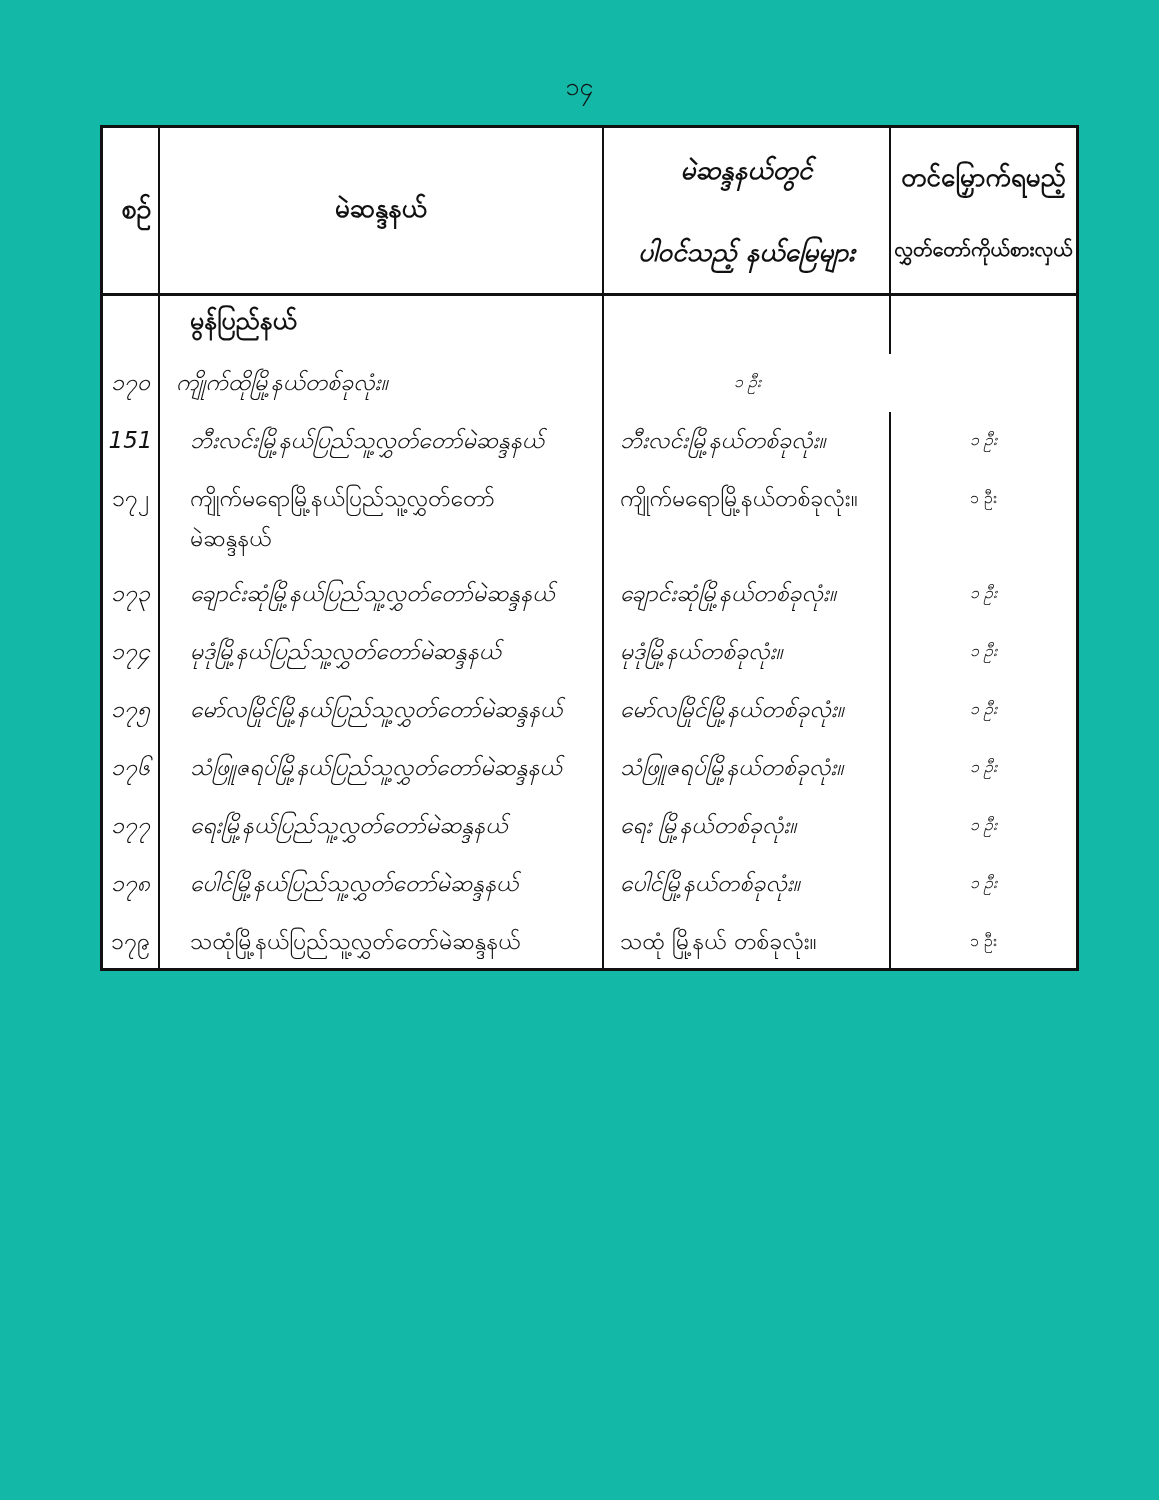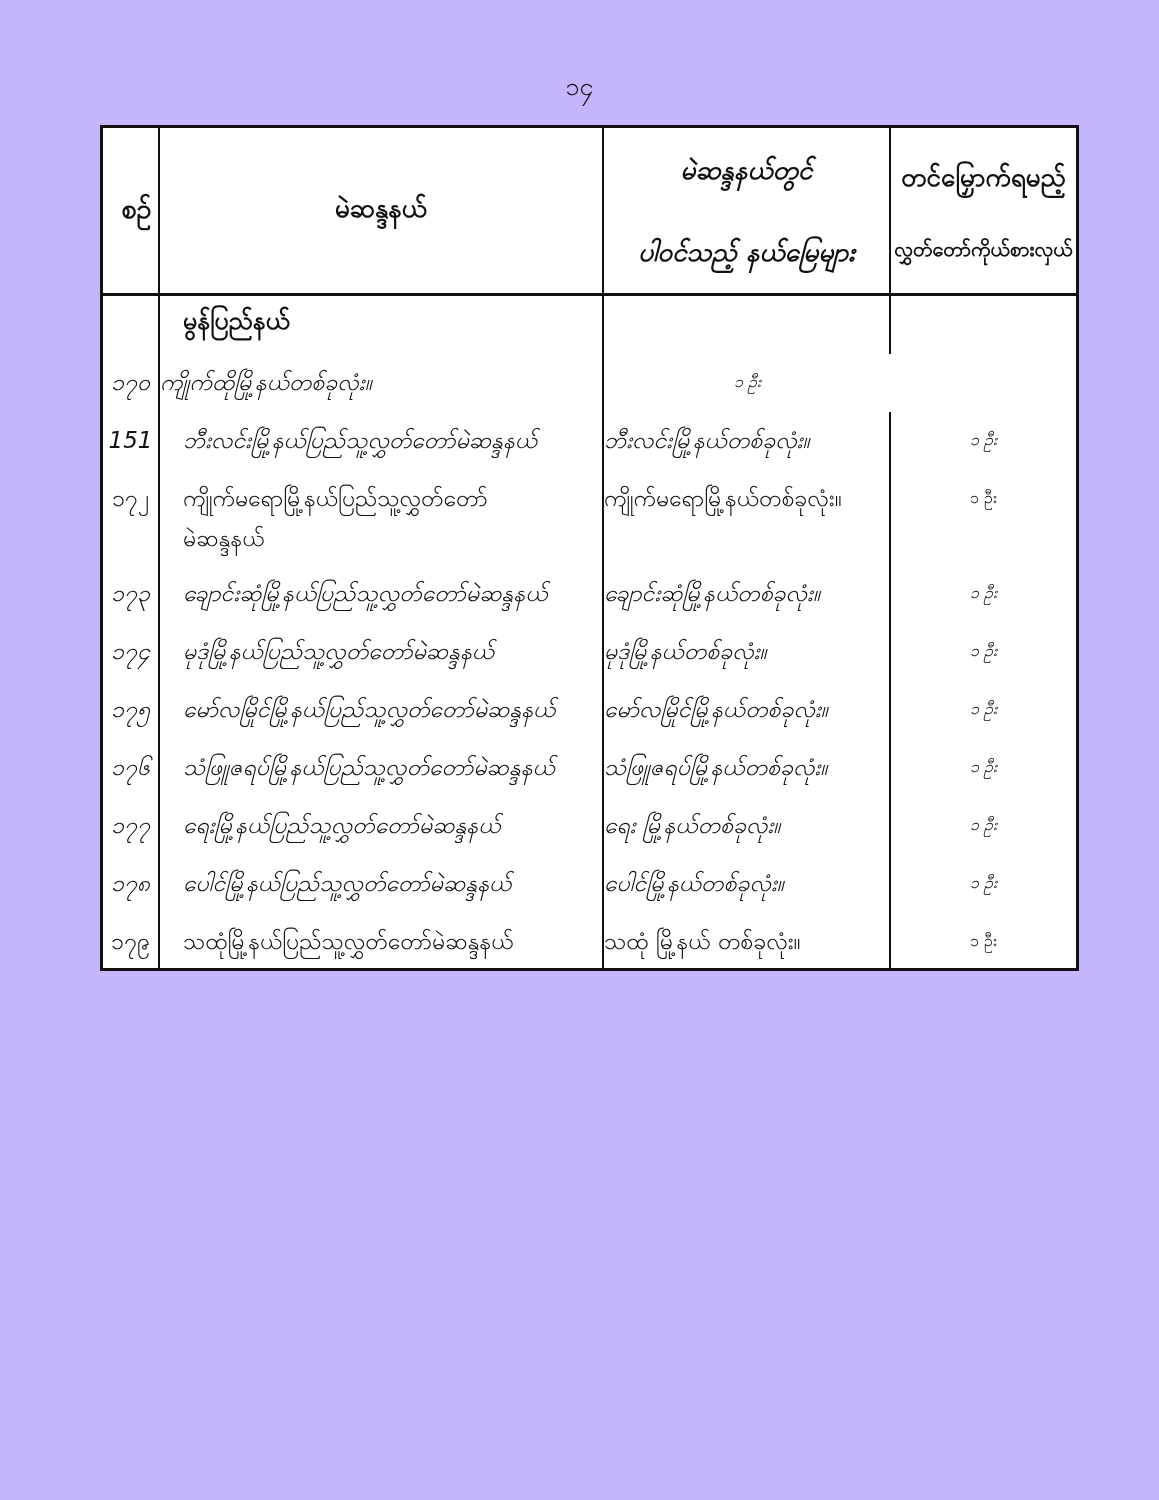--- a/index.html
+++ b/index.html
@@ -4,21 +4,21 @@
 <style>
   html, body {
     margin: 0;
     padding: 0;
     background: #ffffff;
   }
   .page {
     position: relative;
     width: 1159px;
     height: 1500px;
-    background: #c4b5fd;
+    background: #14b8a6;
     color: #111111;
     font-family: "DejaVu Sans", sans-serif;
     overflow: hidden;
   }
   .page-number {
     position: absolute;
     top: 70px;
     left: 0;
     width: 100%;
     text-align: center;
@@ -67,26 +67,26 @@
   .r-std { height: 58px; font-style: italic; }
   .r-tall { height: 95px; }
   .r-last { height: 55px; }
   .c-no {
     text-align: center;
     font-size: 23px;
     line-height: 40px;
     padding-top: 8px;
   }
   .c-const {
-    padding: 8px 10px 0 23px;
+    padding: 8px 10px 0 30px;
     font-size: 23px;
     line-height: 40px;
   }
   .c-areas {
-    padding: 8px 8px 0 0;
+    padding: 8px 8px 0 16px;
     font-size: 23px;
     line-height: 40px;
   }
   .c-count {
     text-align: center;
     font-size: 16px;
     line-height: 40px;
     padding-top: 8px;
   }
   .section-title {

